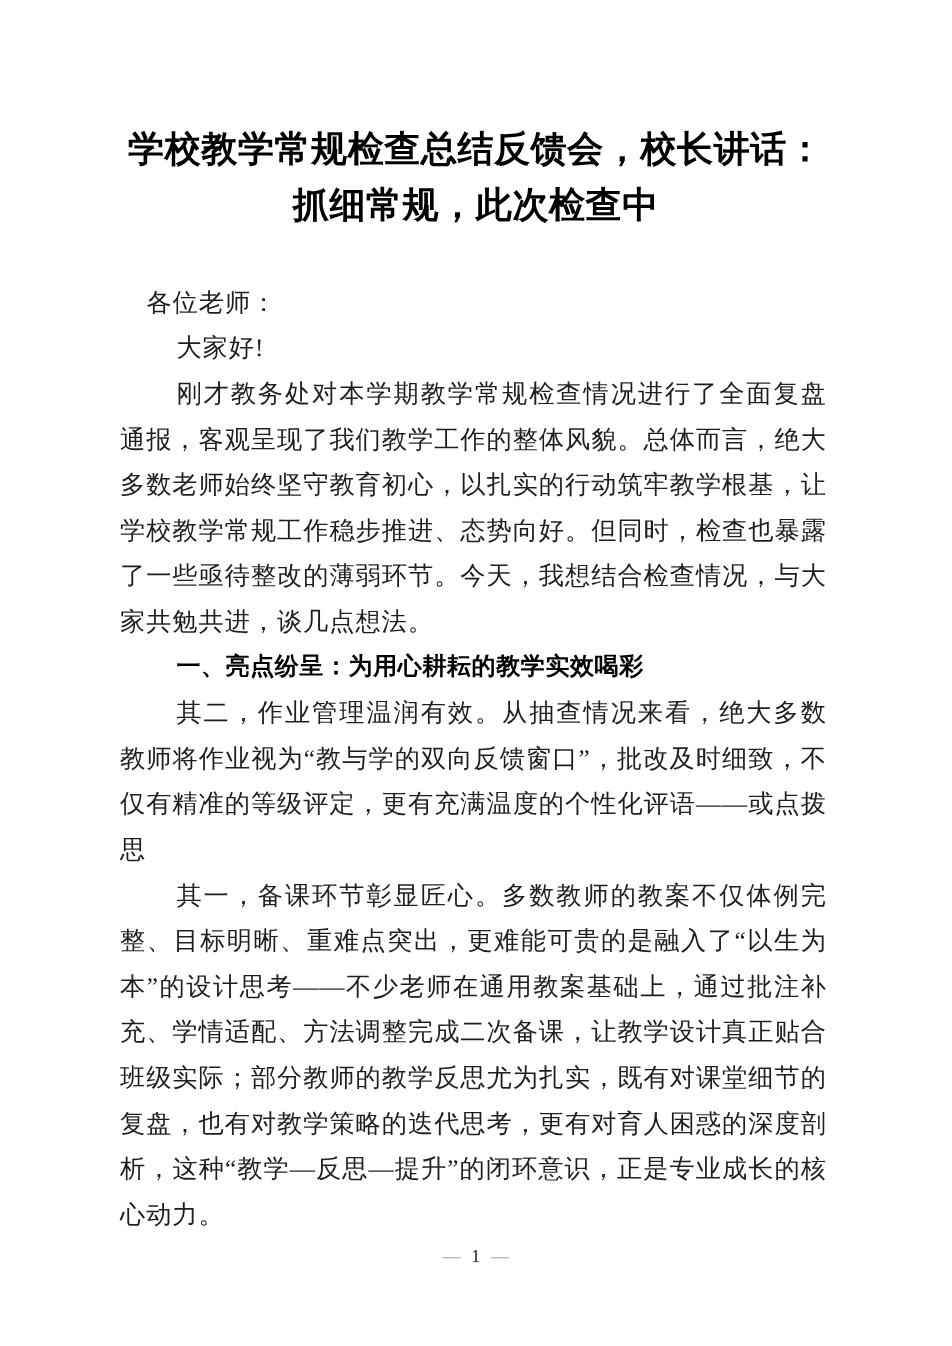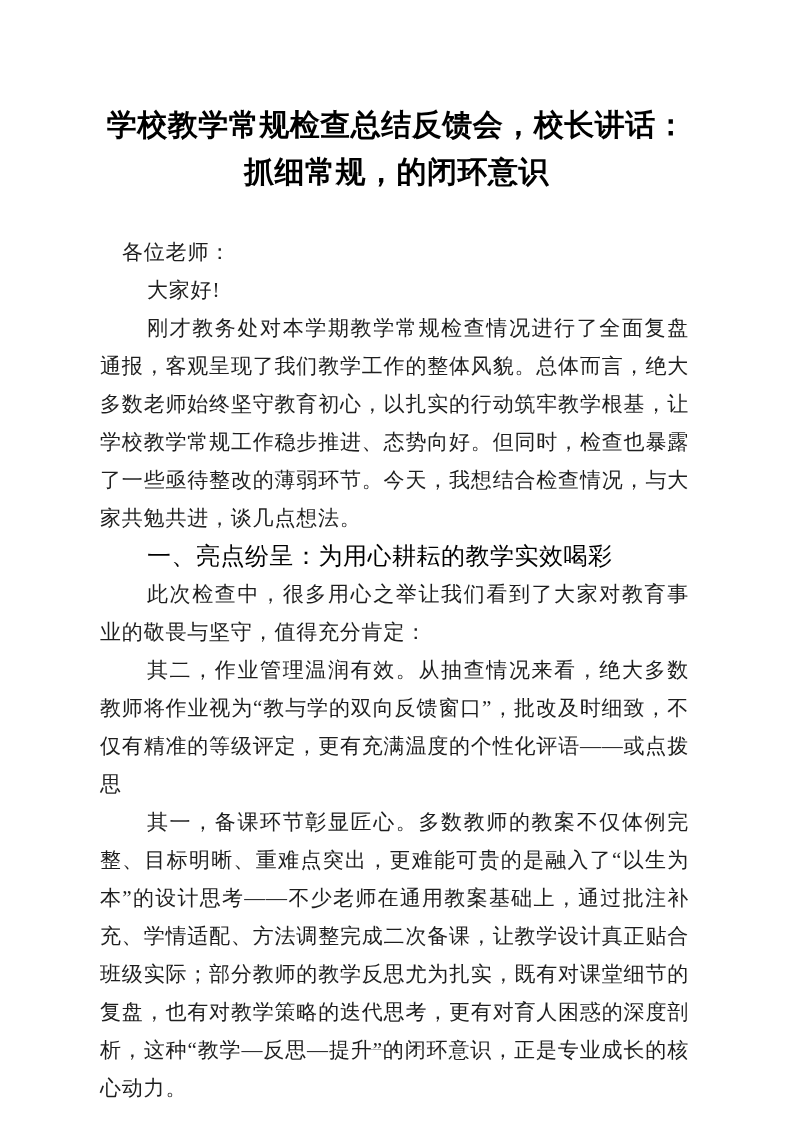--- a/index.html
+++ b/index.html
@@ -44,22 +44,22 @@
     margin: 0;
     text-indent: 47px;
   }
   .doc-body p.no-indent {
     text-indent: 0;
     margin-left: 22px;
   }
   .section-heading {
     margin: 0;
     font-family: "Liberation Sans", "DejaVu Sans", sans-serif;
-    font-weight: 400;
-    font-size: 24px;
+    font-weight: 700;
+    font-size: 20px;
     line-height: 38px;
     color: #000000;
     text-indent: 47px;
     letter-spacing: 0.5px;
   }
   .page-footer {
     position: absolute;
     top: 1038px;
     left: 0;
     width: 100%;
@@ -73,29 +73,28 @@
     padding: 0 9px;
   }
 </style>
 </head>
 <body>
 
 <div class="page">
 
   <h1 class="doc-title">
     <span>学校教学常规检查总结反馈会，校长讲话：</span><br>
-    <span>抓细常规，的闭环意识</span>
+    <span>抓细常规，此次检查中</span>
   </h1>
 
   <div class="doc-body">
     <p class="no-indent">各位老师：</p>
     <p>大家好!</p>
     <p>刚才教务处对本学期教学常规检查情况进行了全面复盘通报，客观呈现了我们教学工作的整体风貌。总体而言，绝大多数老师始终坚守教育初心，以扎实的行动筑牢教学根基，让学校教学常规工作稳步推进、态势向好。但同时，检查也暴露了一些亟待整改的薄弱环节。今天，我想结合检查情况，与大家共勉共进，谈几点想法。</p>
     <h2 class="section-heading">一、亮点纷呈：为用心耕耘的教学实效喝彩</h2>
-    <p>此次检查中，很多用心之举让我们看到了大家对教育事业的敬畏与坚守，值得充分肯定：</p>
     <p>其二，作业管理温润有效。从抽查情况来看，绝大多数教师将作业视为“教与学的双向反馈窗口”，批改及时细致，不仅有精准的等级评定，更有充满温度的个性化评语——或点拨思</p>
     <p>其一，备课环节彰显匠心。多数教师的教案不仅体例完整、目标明晰、重难点突出，更难能可贵的是融入了“以生为本”的设计思考——不少老师在通用教案基础上，通过批注补充、学情适配、方法调整完成二次备课，让教学设计真正贴合班级实际；部分教师的教学反思尤为扎实，既有对课堂细节的复盘，也有对教学策略的迭代思考，更有对育人困惑的深度剖析，这种“教学—反思—提升”的闭环意识，正是专业成长的核心动力。</p>
   </div>
 
   <div class="page-footer">
     <span class="dash">—</span><span>1</span><span class="dash">—</span>
   </div>
 
 </div>
 

